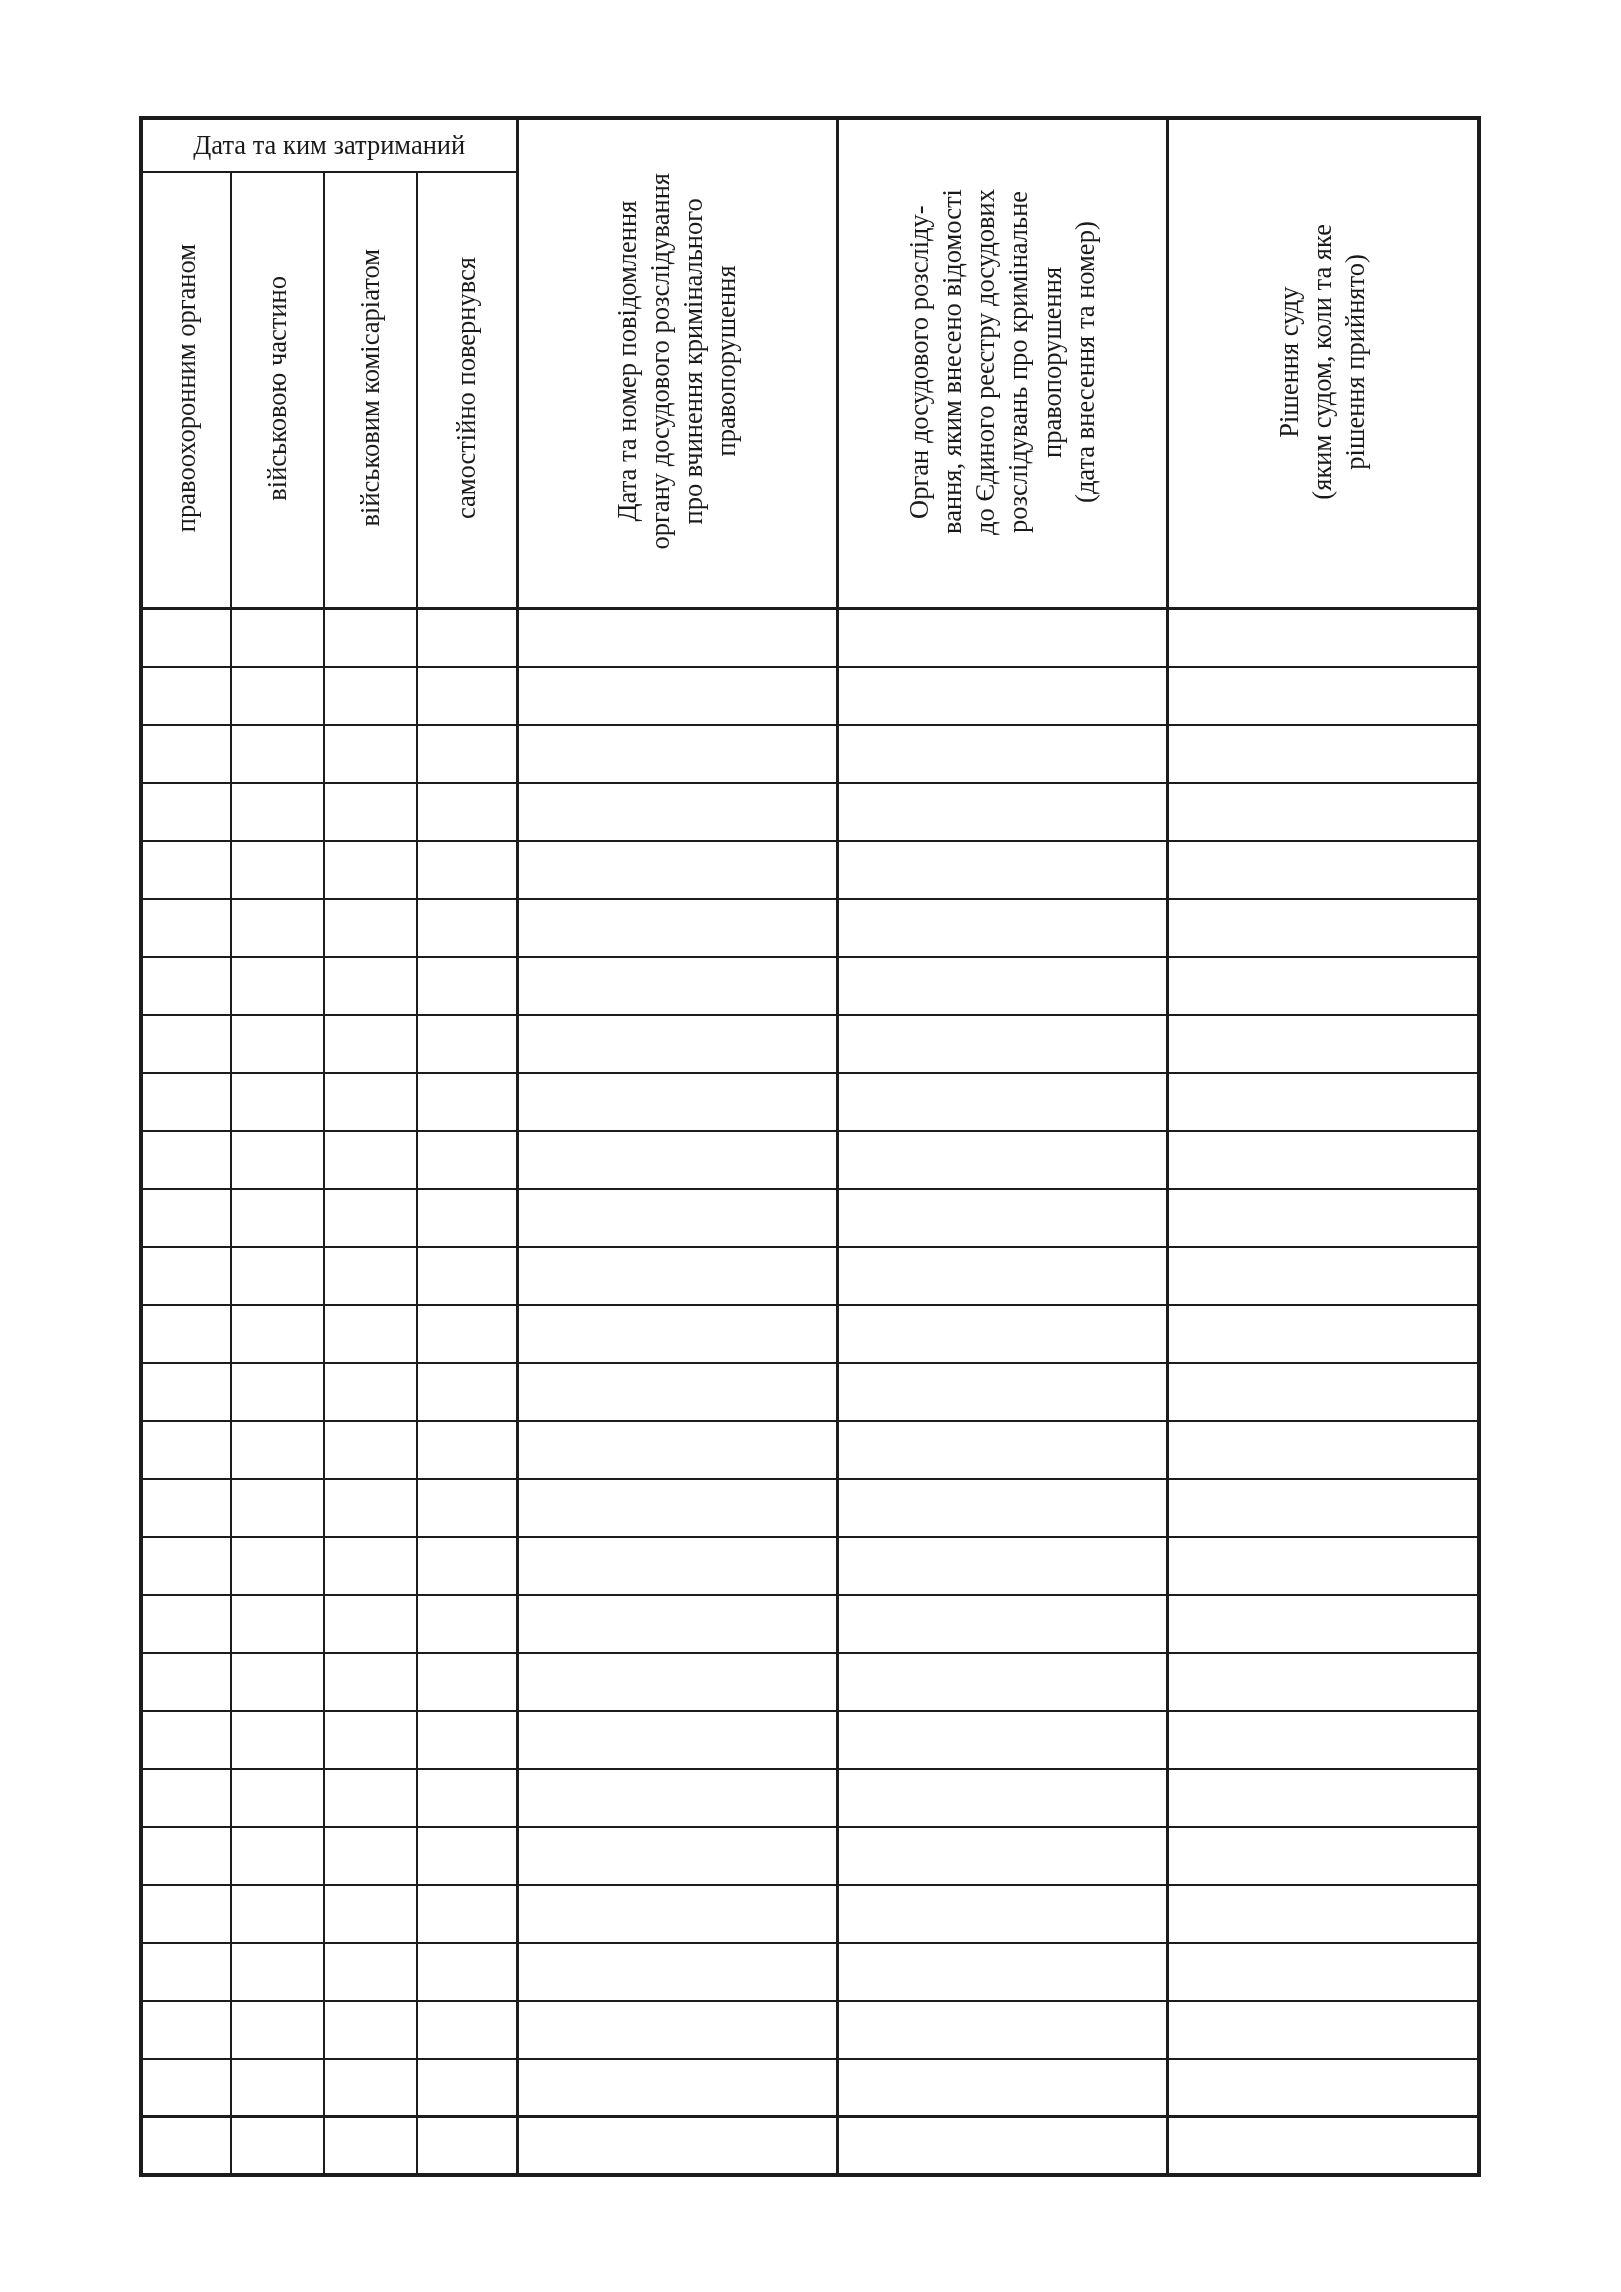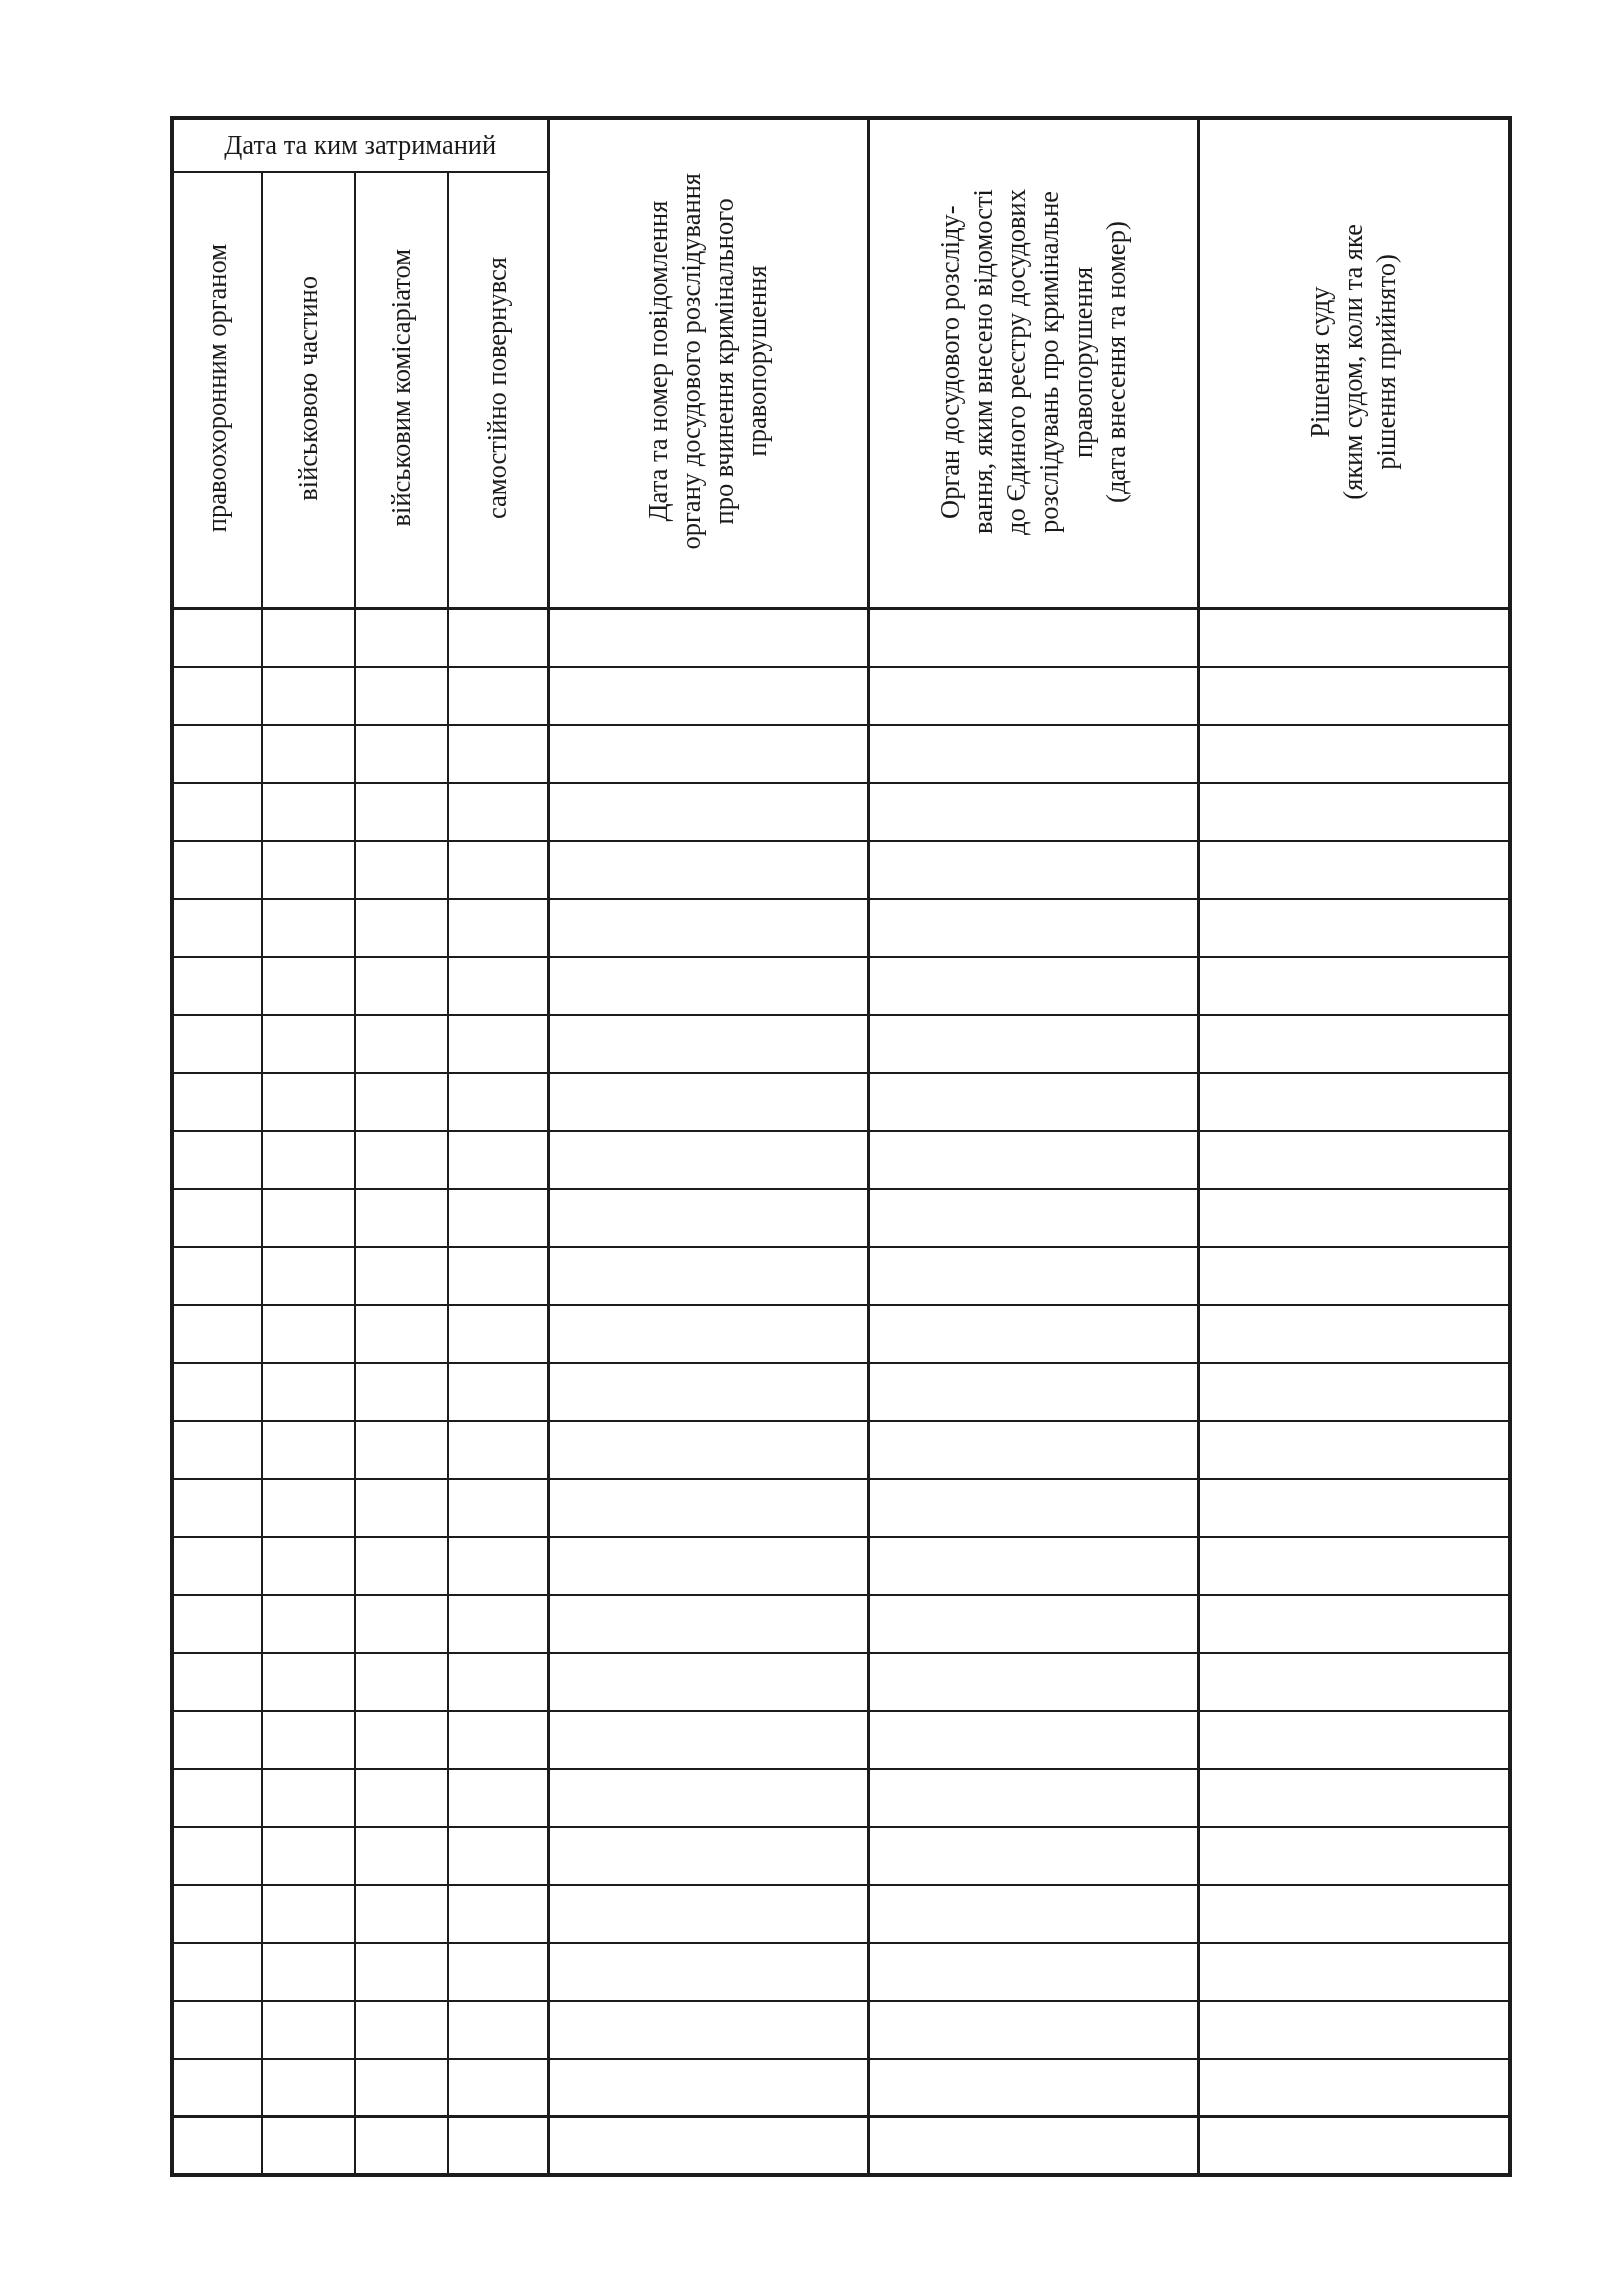--- a/index.html
+++ b/index.html
@@ -15,21 +15,21 @@
   }
   .page {
     position: relative;
     width: 1621px;
     height: 2293px;
     background: #ffffff;
     overflow: hidden;
   }
   table.journal {
     position: absolute;
-    left: 170px;
+    left: 139px;
     top: 116px;
     border-collapse: collapse;
     table-layout: fixed;
     border: 4.9px solid #1c1c1c;
   }
   col.c1 { width: 90px; }
   col.c2 { width: 93px; }
   col.c3 { width: 93px; }
   col.c4 { width: 100px; }
   col.c5 { width: 320px; }

